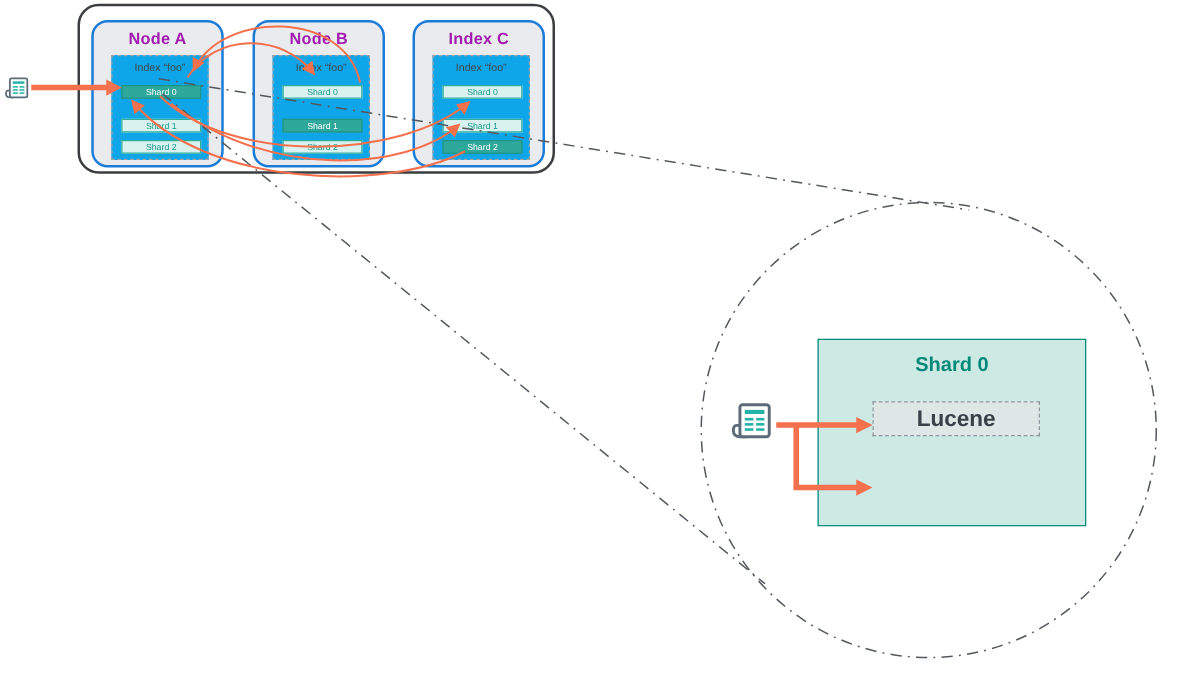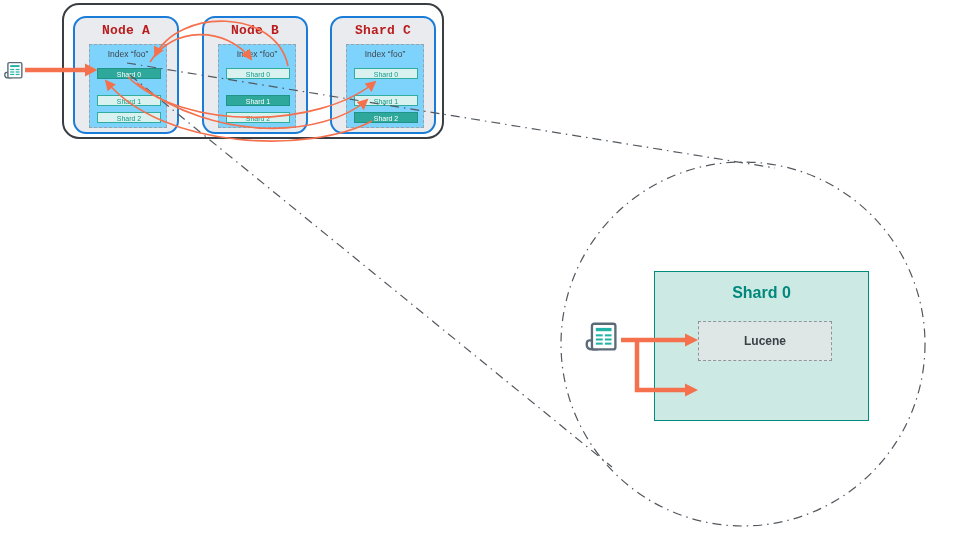--- a/index.html
+++ b/index.html
@@ -15,25 +15,25 @@
     left:62px;top:3px;width:378px;height:132px;
     background:#ffffff;border:2px solid #3a3e42;border-radius:17px;
   }
   .node{
     position:absolute;top:11px;width:102px;height:114px;
     background:#e9ebef;border:2.5px solid #1b7cd8;border-radius:13px;
   }
   .node.a{left:9px;} .node.b{left:138px;} .node.c{left:266px;}
   .node-title{
     text-align:center;margin-top:5px;
-    font-size:13px;font-weight:bold;color:#b91c1c;letter-spacing:.2px;font-family:Liberation Mono, monospace;
+    font-size:13px;font-weight:bold;color:#a21caf;letter-spacing:.2px;
   }
   .index-box{
     position:absolute;left:14px;top:26px;width:78px;height:84px;
-    background:#7dd3fc;border:1px dashed #9aa2aa;box-sizing:border-box;
+    background:#0ea5e9;border:1px dashed #9aa2aa;box-sizing:border-box;
   }
   .index-label{
     text-align:center;margin-top:4px;font-size:8.5px;color:#3f474f;
   }
   .shard{
     position:absolute;left:7px;width:64px;height:11px;line-height:11px;
     background:#d9f2ef;border:1px solid #2faea0;box-sizing:border-box;
     text-align:center;font-size:7px;color:#159a89;
   }
   .shard.s0{top:23px;} .shard.s1{top:50px;} .shard.s2{top:67px;}
@@ -42,24 +42,24 @@
   
   .bigshard{
     left:654px;top:271px;width:215px;height:150px;
     background:#cde9e4;border:1.6px solid #008d7e;box-sizing:border-box;
   }
   .bigshard-title{
     text-align:center;margin-top:12px;
     font-size:16px;font-weight:bold;color:#00897b;
   }
   .component{
-    position:absolute;left:43px;width:134px;height:40px;
+    position:absolute;left:43px;width:134px;height:28px;
     background:#dee7e5;border:1.2px dashed #8d969d;box-sizing:border-box;
     display:flex;align-items:center;justify-content:center;
-    font-size:12px;font-weight:bold;color:#394249;
+    font-size:18px;font-weight:bold;color:#394249;
   }
   .component.lucene{top:49px;}
   .component.translog{top:98px;}
 
   svg.overlay{position:absolute;left:0;top:0;pointer-events:none;}
 </style>
 </head>
 <body>
 
 <div class="abs cluster">
@@ -78,21 +78,21 @@
     <div class="node-title">Node B</div>
     <div class="index-box">
       <div class="index-label">Index “foo”</div>
       <div class="shard s0">Shard 0</div>
       <div class="shard s1 primary">Shard 1</div>
       <div class="shard s2">Shard 2</div>
     </div>
   </div>
 
   <div class="node c">
-    <div class="node-title">Shard C</div>
+    <div class="node-title">Index C</div>
     <div class="index-box">
       <div class="index-label">Index “foo”</div>
       <div class="shard s0">Shard 0</div>
       <div class="shard s1">Shard 1</div>
       <div class="shard s2 primary">Shard 2</div>
     </div>
   </div>
 </div>
 
 <div class="abs bigshard">

